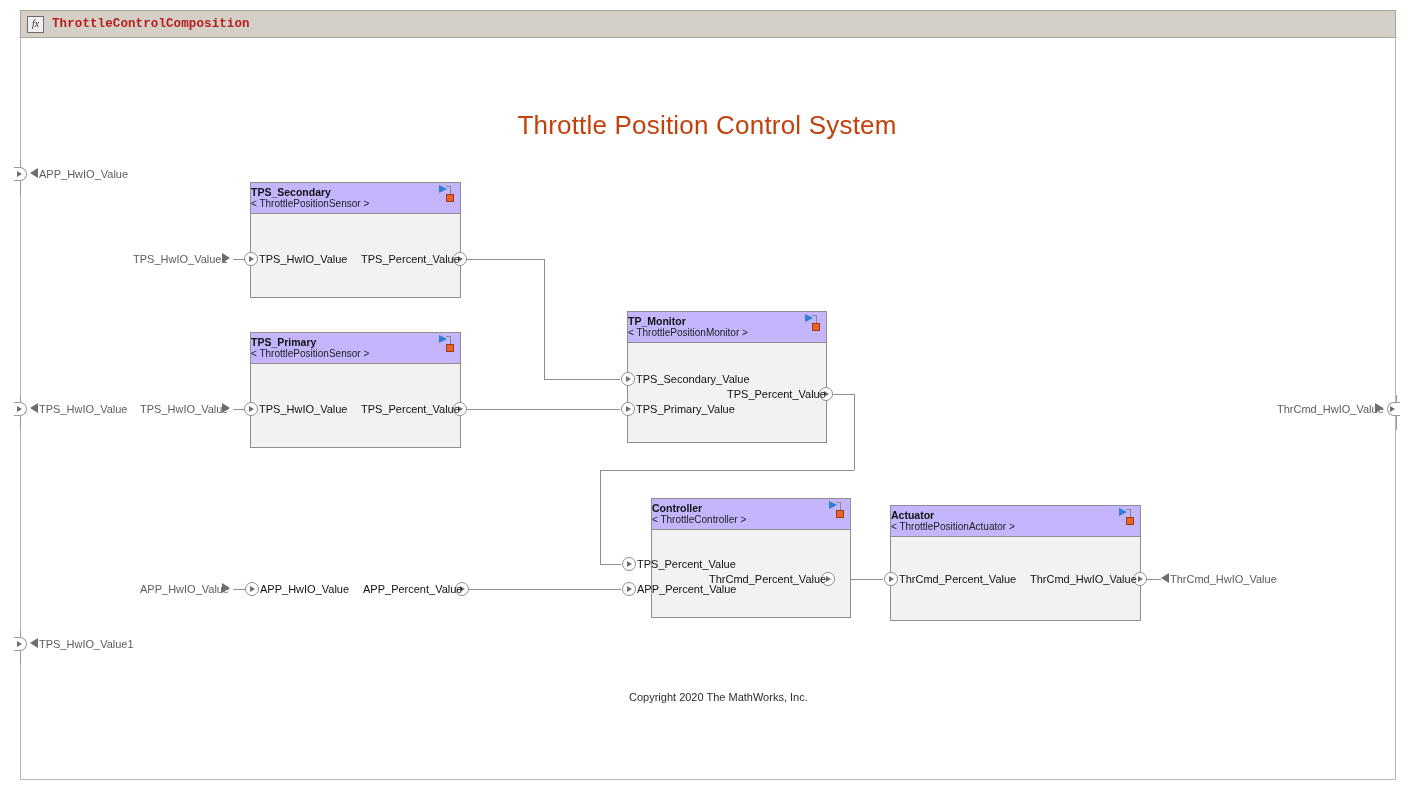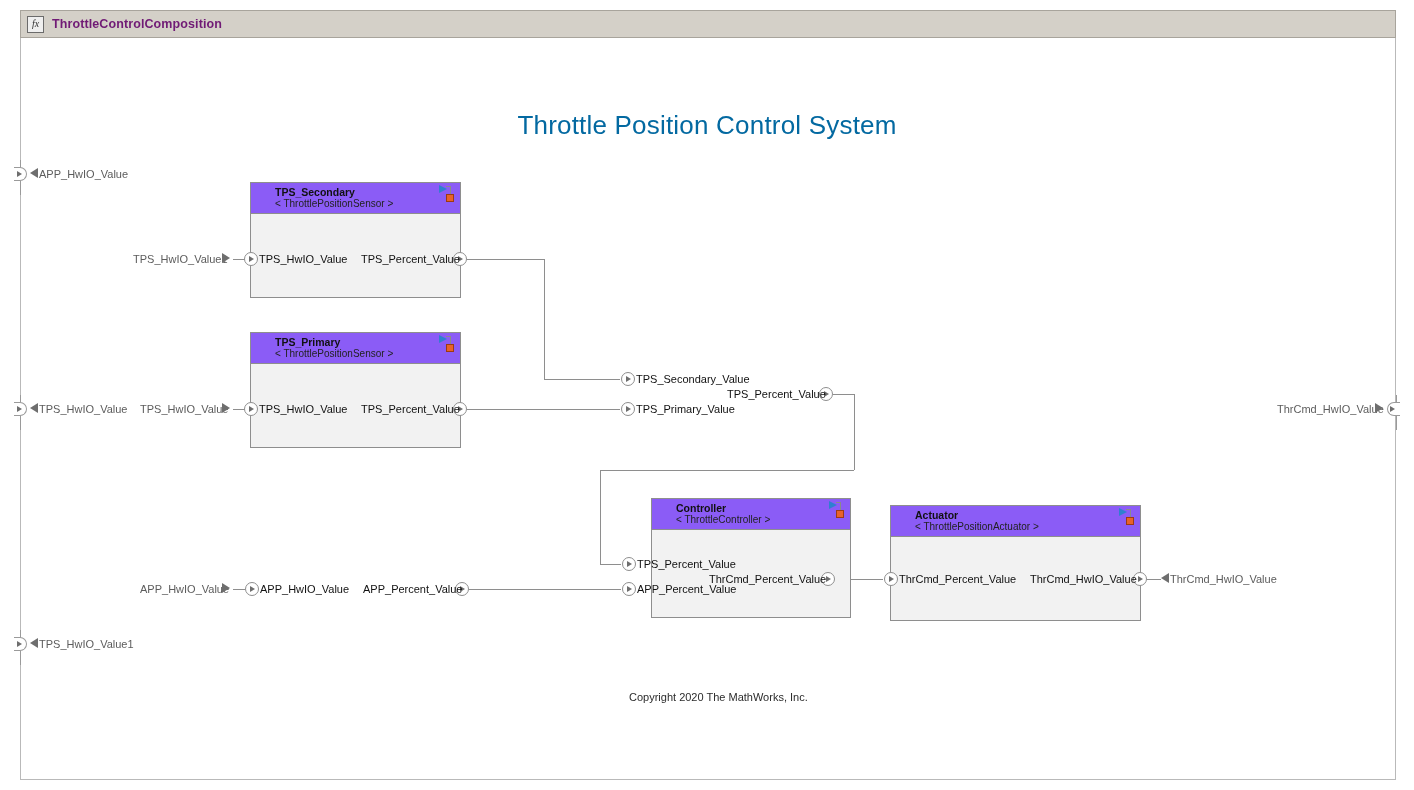--- a/index.html
+++ b/index.html
@@ -19,44 +19,44 @@
     display:flex;align-items:center;gap:8px;padding:0 6px;box-sizing:border-box;
   }
   .fx-icon{
     width:17px;height:17px;flex:0 0 auto;
     background:#efefef;border:1px solid #6b6b6b;
     display:flex;align-items:center;justify-content:center;
     font-family:"Liberation Serif",serif;font-style:italic;
     font-size:10px;line-height:1;color:#333;box-sizing:border-box;
   }
   .title-text{
-    font-size:12.5px;font-weight:bold;color:#701a75;letter-spacing:0.1px;
+    font-size:12.5px;font-weight:bold;color:#b91c1c;letter-spacing:0.1px;font-family:Liberation Mono, monospace;
   }
 
   .canvas{
     position:absolute;left:20px;top:38px;width:1376px;height:742px;
     background:#ffffff;border:1px solid #b9b9b9;border-top:none;box-sizing:border-box;
   }
 
   
   .diagram-title{
     position:absolute;left:0;top:110px;width:1414px;text-align:center;
-    font-size:26px;color:#0369a1;letter-spacing:0.2px;
+    font-size:26px;color:#c2410c;letter-spacing:0.2px;
   }
   .copyright{
     position:absolute;left:629px;top:691px;
     font-size:11px;color:#2b2b2b;
   }
 
   
   .component{position:absolute;box-sizing:border-box;
     border:1px solid #8e8e8e;background:#f2f2f2;}
   .comp-header{
-    background:#8b5cf6;border-bottom:1px solid #8e8e8e;
-    height:31px;box-sizing:border-box;padding:3px 6px 0 24px;position:relative;
+    background:#c4b5fd;border-bottom:1px solid #8e8e8e;
+    height:31px;box-sizing:border-box;padding:3px 6px 0 0;position:relative;
   }
   .comp-name{font-size:10.5px;font-weight:bold;color:#111;line-height:12px;white-space:nowrap;}
   .comp-stereo{font-size:10px;color:#222;line-height:12px;white-space:nowrap;}
 
   
   .badge{position:absolute;right:4px;top:2px;width:17px;height:18px;}
   .badge .b-arrow{
     position:absolute;left:0;top:0;width:0;height:0;
     border-top:4.5px solid transparent;border-bottom:4.5px solid transparent;
     border-left:8px solid #2f7fd0;
@@ -221,20 +221,33 @@
     <div class="pcirc"></div>
       <div class="ptri"></div>
   </div>
   <div class="port-label" style="left:260px;top:583px;">APP_HwIO_Value</div>
   <div class="port" style="left:455px;top:582px;">
     <div class="pcirc"></div>
       <div class="ptri"></div>
   </div>
   <div class="port-label right-al" style="left:363px;top:583px;">APP_Percent_Value</div>
 
+  <div class="component" style="left:627px;top:311px;width:200px;height:132px;">
+    <div class="comp-header">
+      <div class="comp-name">TP_Monitor</div>
+      <div class="comp-stereo">&lt; ThrottlePositionMonitor &gt;</div>
+      <div class="badge">
+        <div class="b-stem"></div>
+          <div class="b-arrow"></div>
+        <div class="b-line2"></div>
+          <div class="b-line"></div>
+          <div class="b-square"></div>
+      </div>
+    </div>
+  </div>
   <div class="port" style="left:621px;top:372px;">
     <div class="pcirc"></div>
       <div class="ptri"></div>
   </div>
   <div class="port-label" style="left:636px;top:373px;">TPS_Secondary_Value</div>
   <div class="port" style="left:621px;top:402px;">
     <div class="pcirc"></div>
       <div class="ptri"></div>
   </div>
   <div class="port-label" style="left:636px;top:403px;">TPS_Primary_Value</div>

